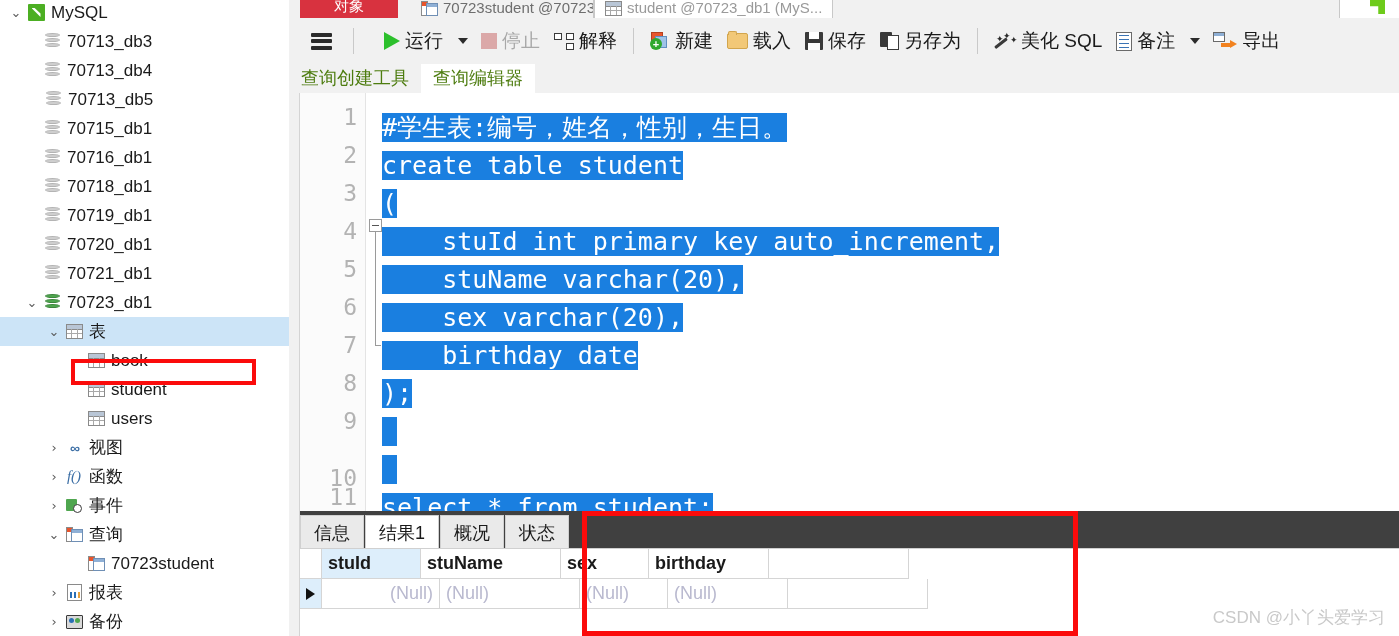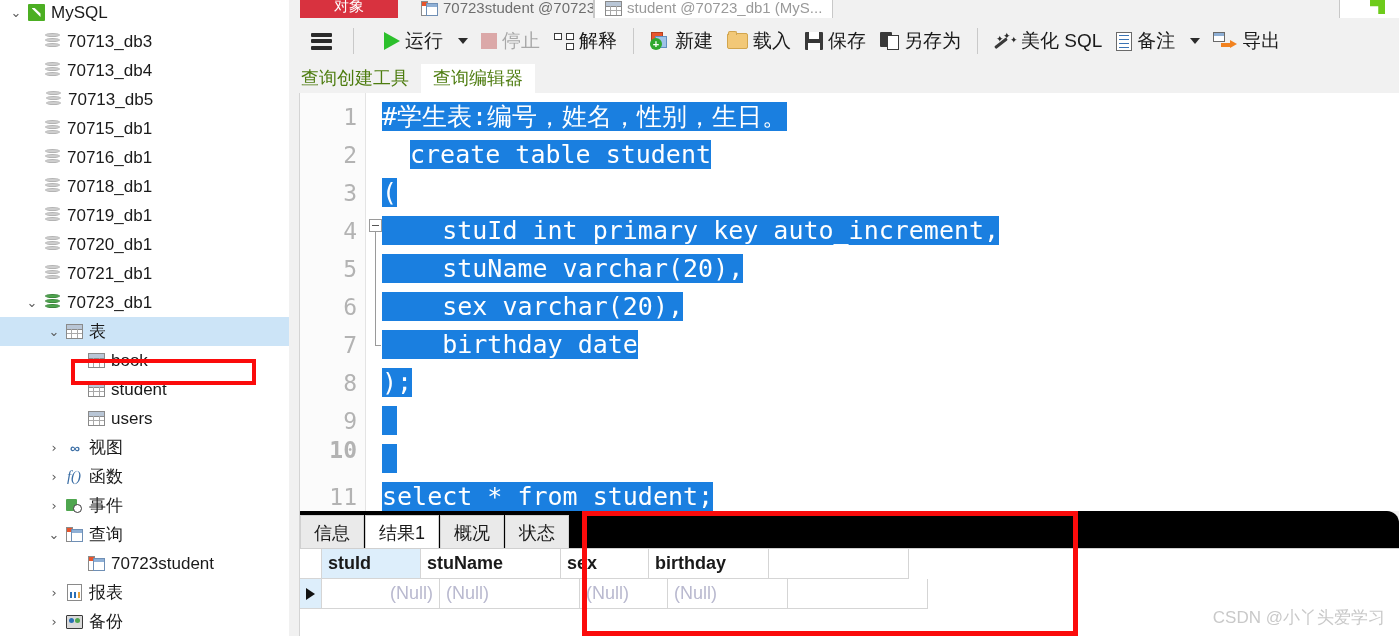--- a/index.html
+++ b/index.html
@@ -197,30 +197,30 @@
     font-size:23px;color:#b3b3b3;line-height:38px;height:38px;
   }
   #foldcol{position:absolute;left:78px;top:0;width:18px;height:418px;}
   .foldbox{
     position:absolute;left:2px;width:13px;height:13px;border:1px solid #9a9a9a;background:#fff;
     box-sizing:border-box;
   }
   .foldbox::after{content:"";position:absolute;left:2px;top:5px;width:7px;height:1px;background:#555;}
   .foldline{position:absolute;left:8px;width:1px;background:#9a9a9a;}
   .foldfoot{position:absolute;width:6px;height:1px;background:#9a9a9a;}
-  #codearea{position:absolute;left:93px;top:0;right:0;height:418px;}
+  #codearea{position:absolute;left:93px;top:11px;right:0;height:418px;}
   .cline{
     position:absolute;left:0;height:38px;line-height:38px;white-space:pre;
     font-family:"DejaVu Sans Mono","Liberation Mono",monospace;
     font-size:25px;color:#1a1a1a;
   }
   .cline .hl{background:#1a7fe0;color:#ffffff;}
 
   
-  #results{position:absolute;left:0;top:511px;width:1110px;height:125px;background:#000000;border-radius:12px;}
+  #results{position:absolute;left:0;top:511px;width:1110px;height:125px;background:#404040;}
   #res-leftbar{position:absolute;left:0;top:0;width:10px;height:125px;background:#f1f1f1;border-right:1px solid #d4d4d4;}
   #res-tabs{position:absolute;left:11px;top:4px;height:34px;display:flex;align-items:flex-end;}
   .rtab{
     height:34px;line-height:34px;padding:0 13px;font-size:18px;color:#1a1a1a;
     background:#eaeaea;border:1px solid #d0d0d0;border-bottom:none;margin-right:1px;box-sizing:border-box;
   }
   .rtab.active{background:#ffffff;color:#1a1a1a;}
   #res-tabfill{position:absolute;left:11px;top:37px;width:1099px;height:1px;background:#d0d0d0;}
   #grid{position:absolute;left:11px;top:38px;width:1099px;height:87px;background:#fff;}
   .gridrow{display:flex;height:30px;align-items:stretch;}
@@ -596,31 +596,31 @@
       <div id="gutter">
           <div class="lnum" style="top: 5px;">1</div>
           <div class="lnum" style="top: 43px;">2</div>
           <div class="lnum" style="top: 81px;">3</div>
           <div class="lnum" style="top: 119px;">4</div>
           <div class="lnum" style="top: 157px;">5</div>
           <div class="lnum" style="top: 195px;">6</div>
           <div class="lnum" style="top: 233px;">7</div>
           <div class="lnum" style="top: 271px;">8</div>
           <div class="lnum" style="top: 309px;">9</div>
-          <div class="lnum" style="top: 338px; font-weight: bold;">10</div>
+          <div class="lnum" style="top: 366px;">10</div>
           <div class="lnum" style="top: 385px;">11</div>
         </div>
       <div id="foldcol">
         <div class="foldbox" style="top:126px;"></div>
         <div class="foldline" style="top:139px;height:113px;"></div>
         <div class="foldfoot" style="left:8px;top:252px;"></div>
       </div>
       <div id="codearea">
           <div class="cline" style="top: 5px;"><span class="hl">#学生表:编号，姓名，性别，生日。</span></div>
-          <div class="cline" style="top: 43px; margin-left: 28px;"><span class="hl">create table student</span></div>
+          <div class="cline" style="top: 43px;"><span class="hl">create table student</span></div>
           <div class="cline" style="top: 81px;"><span class="hl">(</span></div>
           <div class="cline" style="top: 119px;"><span class="hl">    stuId int primary key auto_increment,</span></div>
           <div class="cline" style="top: 157px;"><span class="hl">    stuName varchar(20),</span></div>
           <div class="cline" style="top: 195px;"><span class="hl">    sex varchar(20),</span></div>
           <div class="cline" style="top: 233px;"><span class="hl">    birthday date</span></div>
           <div class="cline" style="top: 271px;"><span class="hl">);</span></div>
           <div class="cline" style="top: 309px;"><span class="hl"> </span></div>
           <div class="cline" style="top: 347px;"><span class="hl"> </span></div>
           <div class="cline" style="top: 385px;"><span class="hl">select * from student;</span></div>
           <div class="cline" style="top: 423px;"></div>

